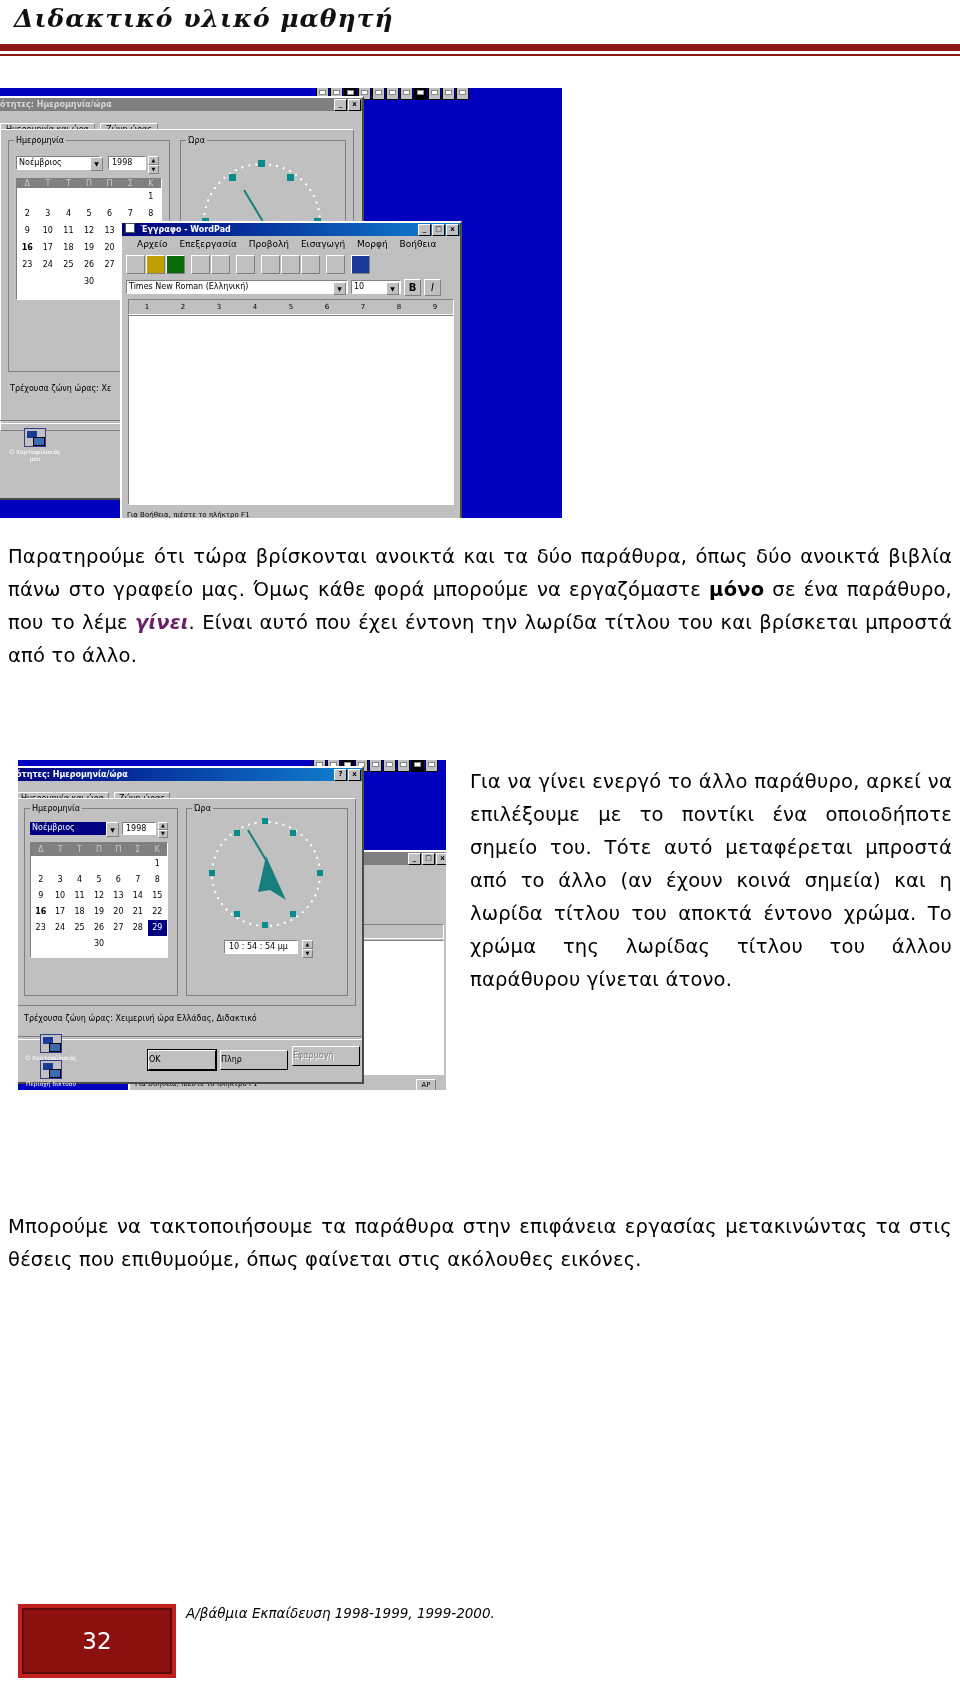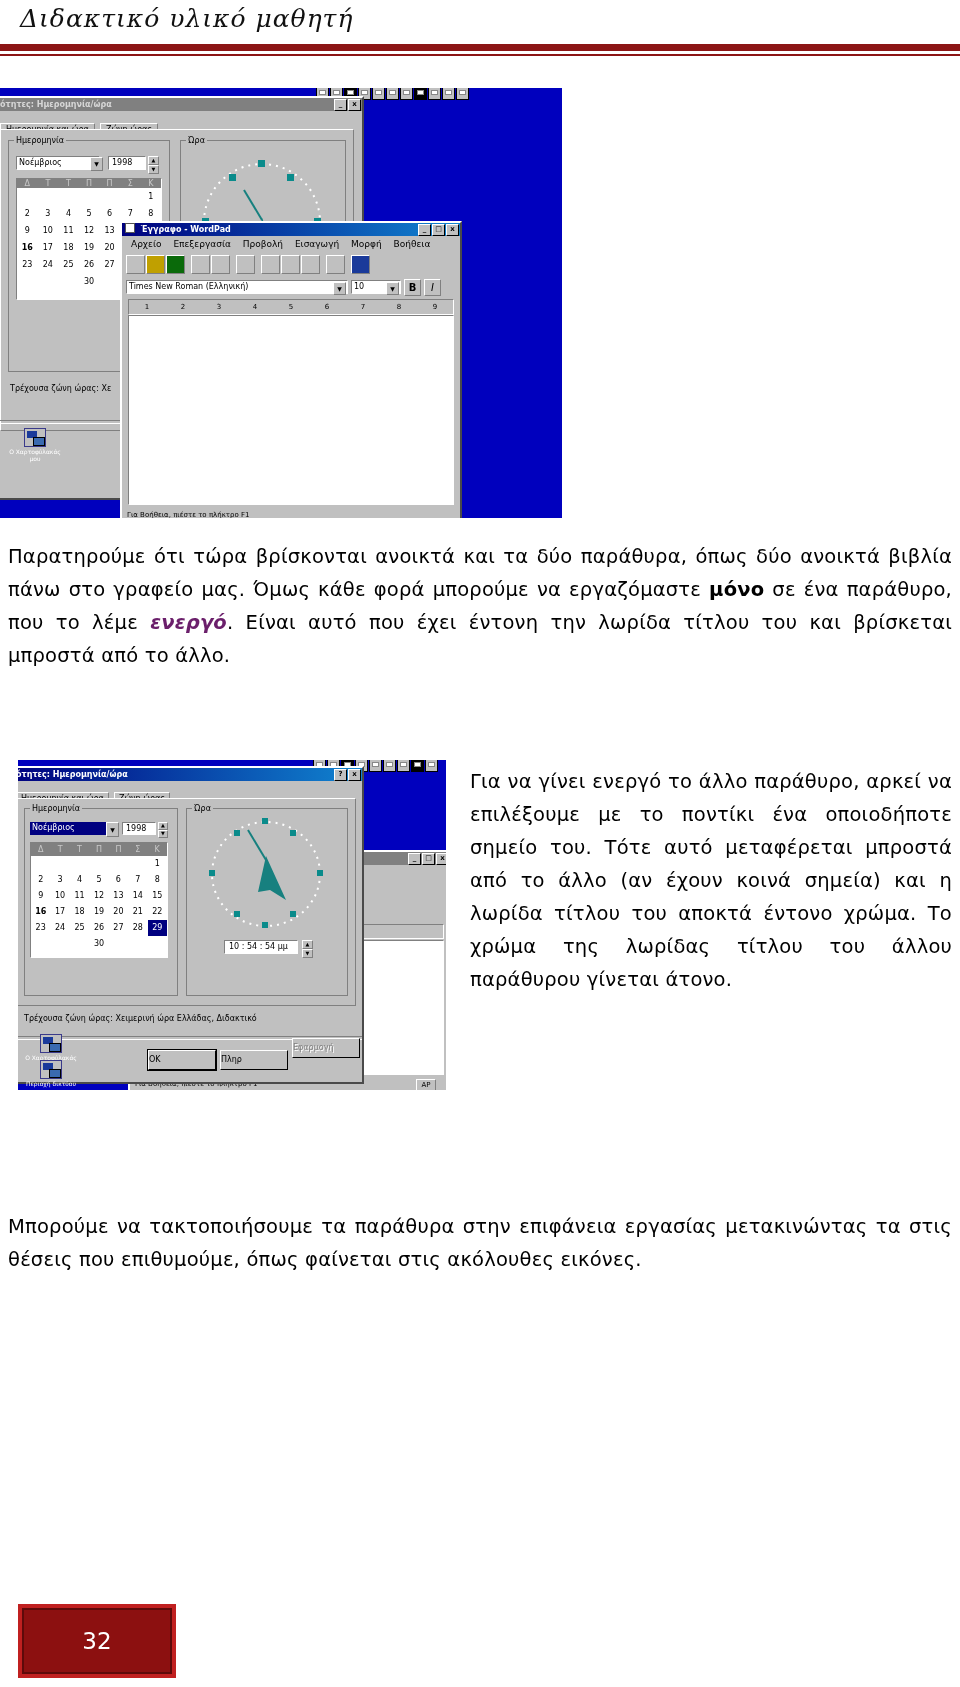--- a/index.html
+++ b/index.html
@@ -1,41 +1,41 @@
 <!DOCTYPE html>
 <html><head>
 <meta charset="utf-8">
 <style>
   html,body{margin:0;padding:0;background:#fff;}
   body{width:960px;height:1687px;position:relative;font-family:"DejaVu Sans",sans-serif;
        -webkit-font-smoothing:none;}
 
   
   .doc-header{position:absolute;left:0;top:0;width:960px;height:62px;}
-  .doc-header-title{position:absolute;left:20px;top:4px;font-family:"DejaVu Serif",serif;
-       font-style:italic;font-size:25px;color:#111;letter-spacing:1px;}
+  .doc-header-title{position:absolute;left:14px;top:4px;font-family:"DejaVu Serif",serif;
+       font-style:italic;font-size:25px;color:#111;letter-spacing:1px;font-weight:bold;}
   .rule-thick{position:absolute;left:0;top:44px;width:960px;height:7px;background:#8C1515;}
   .rule-thin{position:absolute;left:0;top:54px;width:960px;height:2px;background:#8C1515;}
 
   
   .shot{position:absolute;background:#0000BE;overflow:hidden;}
   .win{position:absolute;background:#C0C0C0;
        border-top:2px solid #fff;border-left:2px solid #fff;
        border-right:2px solid #4A4A4A;border-bottom:2px solid #4A4A4A;overflow:hidden;}
   .tbar{position:absolute;left:0;top:0;height:13px;width:100%;
         background:linear-gradient(90deg,#00007E 0%,#1084D0 100%);color:#fff;
         font-size:8px;font-weight:bold;line-height:13px;padding-left:3px;
         box-sizing:border-box;white-space:nowrap;overflow:hidden;font-family:"DejaVu Sans",sans-serif;}
   .tbar.inactive{background:#808080;color:#D8D8D8;}
   .tbtns{position:absolute;right:1px;top:1px;display:flex;gap:1px;}
   .tbtn{width:11px;height:10px;background:#C0C0C0;border-top:1px solid #fff;
         border-left:1px solid #fff;border-right:1px solid #000;border-bottom:1px solid #000;
         font-size:7px;line-height:9px;text-align:center;color:#000;overflow:hidden;}
   .menubar{position:absolute;left:0;height:14px;width:100%;background:#C0C0C0;
-        font-size:9px;line-height:14px;color:#000;white-space:nowrap;padding-left:9px;
+        font-size:9px;line-height:14px;color:#000;white-space:nowrap;padding-left:15px;
         box-sizing:border-box;}
   .menubar span{margin-right:9px;}
   .sunk{border-top:1px solid #808080;border-left:1px solid #808080;
         border-right:1px solid #fff;border-bottom:1px solid #fff;background:#fff;}
   .rsd{border-top:1px solid #fff;border-left:1px solid #fff;
         border-right:1px solid #808080;border-bottom:1px solid #808080;background:#C0C0C0;}
   .grp{position:absolute;border:1px solid #808080;border-top-color:#808080;}
   .grp::after{content:"";position:absolute;inset:0;border:1px solid #fff;
         margin:-1px 0 0 -1px;z-index:-1;}
   .glabel{position:absolute;background:#C0C0C0;font-size:8px;padding:0 2px;top:-5px;left:5px;color:#000;}
@@ -292,21 +292,21 @@
     </div>
   </div>
 
   <div class="dicon" style="left:6px;top:340px;">
     <span class="gl"></span>
     <span>Ο Χαρτοφύλακάς μου</span>
   </div>
 </div>
 
 <div class="para jf" style="left:8px;top:540px;width:944px;">
-  <span>Παρατηρούμε ότι τώρα βρίσκονται ανοικτά και τα δύο παράθυρα, όπως δύο ανοικτά βιβλία πάνω στο γραφείο μας. Όμως κάθε φορά μπορούμε να εργαζόμαστε </span><b>μόνο</b><span> σε ένα παράθυρο, που το λέμε </span><span class="accent">ενεργό</span><span>. Είναι αυτό που έχει έντονη την λωρίδα τίτλου του και βρίσκεται μπροστά από το άλλο.</span>
+  <span>Παρατηρούμε ότι τώρα βρίσκονται ανοικτά και τα δύο παράθυρα, όπως δύο ανοικτά βιβλία πάνω στο γραφείο μας. Όμως κάθε φορά μπορούμε να εργαζόμαστε </span><b>μόνο</b><span> σε ένα παράθυρο, που το λέμε </span><span class="accent">γίνει</span><span>. Είναι αυτό που έχει έντονη την λωρίδα τίτλου του και βρίσκεται μπροστά από το άλλο.</span>
 </div>
 
 <div class="shot" style="left:18px;top:760px;width:428px;height:330px;">
 
   <div class="topstrip" style="left:295px;top:0px;">
     <div class="ministrip"></div>
     <div class="ministrip"></div>
     <div class="ministrip" style="background:#000;"></div>
     <div class="ministrip"></div>
     <div class="ministrip"></div>
@@ -476,21 +476,21 @@
       <span>Τρέχουσα ζώνη ώρας: Χειμερινή ώρα Ελλάδας, Διδακτικό</span>
     </div>
     <div style="position:absolute;left:0;top:268px;width:100%;height:2px;border-top:1px solid #808080;border-bottom:1px solid #fff;"></div>
 
     <div class="btn" style="left:138px;top:282px;width:66px;height:18px;line-height:18px;outline:1px solid #000;">
       <span>OK</span>
     </div>
     <div class="btn" style="left:210px;top:282px;width:66px;height:18px;line-height:18px;">
       <span>Πληρ</span>
     </div>
-    <div class="btn dis" style="left:282px;top:270px;width:66px;height:18px;line-height:18px;">
+    <div class="btn dis" style="left:282px;top:278px;width:66px;height:18px;line-height:18px;">
       <span>Εφαρμογή</span>
     </div>
   </div>
 
   <div class="dicon" style="left:4px;top:274px;">
     <span class="gl"></span>
     <span>Ο Χαρτοφύλακάς μου</span>
   </div>
   <div class="dicon" style="left:4px;top:300px;">
     <span class="gl"></span>
@@ -499,13 +499,14 @@
 </div>
 
 <div class="para jf" style="left:470px;top:765px;width:482px;">Για να γίνει ενεργό το άλλο παράθυρο, αρκεί να επιλέξουμε με το ποντίκι  ένα οποιοδήποτε σημείο του. Τότε αυτό μεταφέρεται μπροστά από το άλλο (αν έχουν κοινά σημεία) και η λωρίδα τίτλου του αποκτά έντονο χρώμα. Το χρώμα της λωρίδας τίτλου του άλλου παράθυρου γίνεται άτονο.</div>
 
 <div class="para jf" style="left:8px;top:1210px;width:944px;">Μπορούμε να τακτοποιήσουμε τα παράθυρα στην επιφάνεια εργασίας μετακινώντας τα στις θέσεις που επιθυμούμε, όπως φαίνεται στις ακόλουθες εικόνες.</div>
 
 <div class="foot-num">
   <span>32</span>
 </div>
 <div class="foot-txt">
+  <div>Α/βάθμια Εκπαίδευση 1998-1999, 1999-2000.</div>
 </div>
 
 </body></html>

